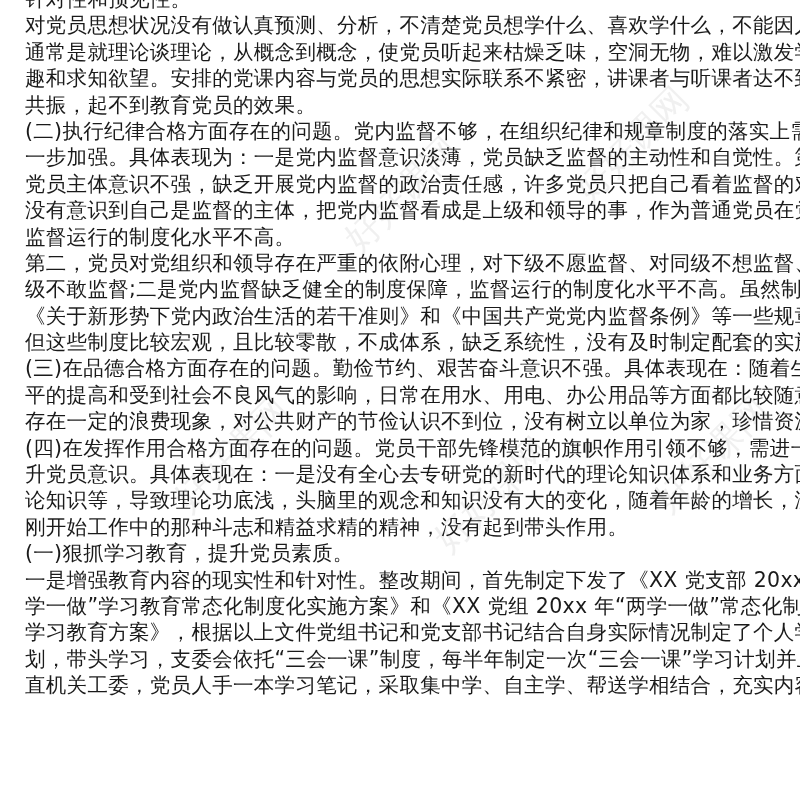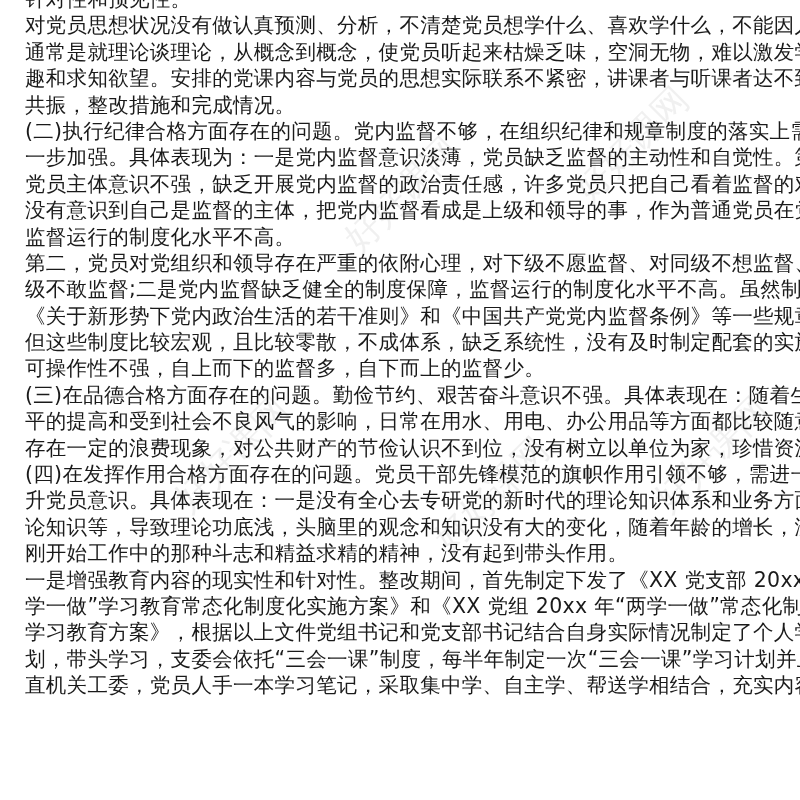--- a/index.html
+++ b/index.html
@@ -25,36 +25,36 @@
 <div class="watermark" style="left:560px;top:120px;">好好课网</div>
 <div class="watermark" style="left:160px;top:430px;">好好课网</div>
 <div class="watermark" style="left:420px;top:470px;">好好课网</div>
 <div class="watermark" style="left:640px;top:430px;">好好课网</div>
 
 <div class="doc" id="doc">
     <span class="line">针对性和预见性。</span>
     <span class="line justify">对党员思想状况没有做认真预测、分析，不清楚党员想学什么、喜欢学什么，不能因人施教，</span>
     <span class="line justify">通常是就理论谈理论，从概念到概念，使党员听起来枯燥乏味，空洞无物，难以激发学习兴</span>
     <span class="line justify">趣和求知欲望。安排的党课内容与党员的思想实际联系不紧密，讲课者与听课者达不到同频</span>
-    <span class="line">共振，整改措施和完成情况。</span>
+    <span class="line">共振，起不到教育党员的效果。</span>
     <span class="line justify">(二)执行纪律合格方面存在的问题。党内监督不够，在组织纪律和规章制度的落实上需要进</span>
     <span class="line justify">一步加强。具体表现为：一是党内监督意识淡薄，党员缺乏监督的主动性和自觉性。第一，</span>
     <span class="line justify">党员主体意识不强，缺乏开展党内监督的政治责任感，许多党员只把自己看着监督的对象，</span>
     <span class="line justify">没有意识到自己是监督的主体，把党内监督看成是上级和领导的事，作为普通党员在党内监</span>
     <span class="line">监督运行的制度化水平不高。</span>
     <span class="line justify">第二，党员对党组织和领导存在严重的依附心理，对下级不愿监督、对同级不想监督、对上</span>
     <span class="line justify">级不敢监督;二是党内监督缺乏健全的制度保障，监督运行的制度化水平不高。虽然制定了</span>
     <span class="line justify">《关于新形势下党内政治生活的若干准则》和《中国共产党党内监督条例》等一些规章制度，</span>
     <span class="line justify">但这些制度比较宏观，且比较零散，不成体系，缺乏系统性，没有及时制定配套的实施细则，</span>
-    <span class="line">可操作性不强，自上而下的监督多，自下而上的监督少。</span>
     <span class="line justify">(三)在品德合格方面存在的问题。勤俭节约、艰苦奋斗意识不强。具体表现在：随着生活水</span>
     <span class="line justify">平的提高和受到社会不良风气的影响，日常在用水、用电、办公用品等方面都比较随意，</span>
     <span class="line justify">存在一定的浪费现象，对公共财产的节俭认识不到位，没有树立以单位为家，珍惜资源意识。</span>
     <span class="line justify">(四)在发挥作用合格方面存在的问题。党员干部先锋模范的旗帜作用引领不够，需进一步提</span>
     <span class="line justify">升党员意识。具体表现在：一是没有全心去专研党的新时代的理论知识体系和业务方面的理</span>
     <span class="line justify">论知识等，导致理论功底浅，头脑里的观念和知识没有大的变化，随着年龄的增长，没有了</span>
     <span class="line">刚开始工作中的那种斗志和精益求精的精神，没有起到带头作用。</span>
+    <span class="line">(一)狠抓学习教育，提升党员素质。</span>
     <span class="line justify">一是增强教育内容的现实性和针对性。整改期间，首先制定下发了《XX 党支部 20xx 年度“两</span>
     <span class="line justify">学一做”学习教育常态化制度化实施方案》和《XX 党组 20xx 年“两学一做”常态化制度化活动</span>
     <span class="line justify">学习教育方案》，根据以上文件党组书记和党支部书记结合自身实际情况制定了个人学习计</span>
     <span class="line justify">划，带头学习，支委会依托“三会一课”制度，每半年制定一次“三会一课”学习计划并上报县</span>
     <span class="line justify">直机关工委，党员人手一本学习笔记，采取集中学、自主学、帮送学相结合，充实内容，共</span>
   </div>
 
 </body></html>

